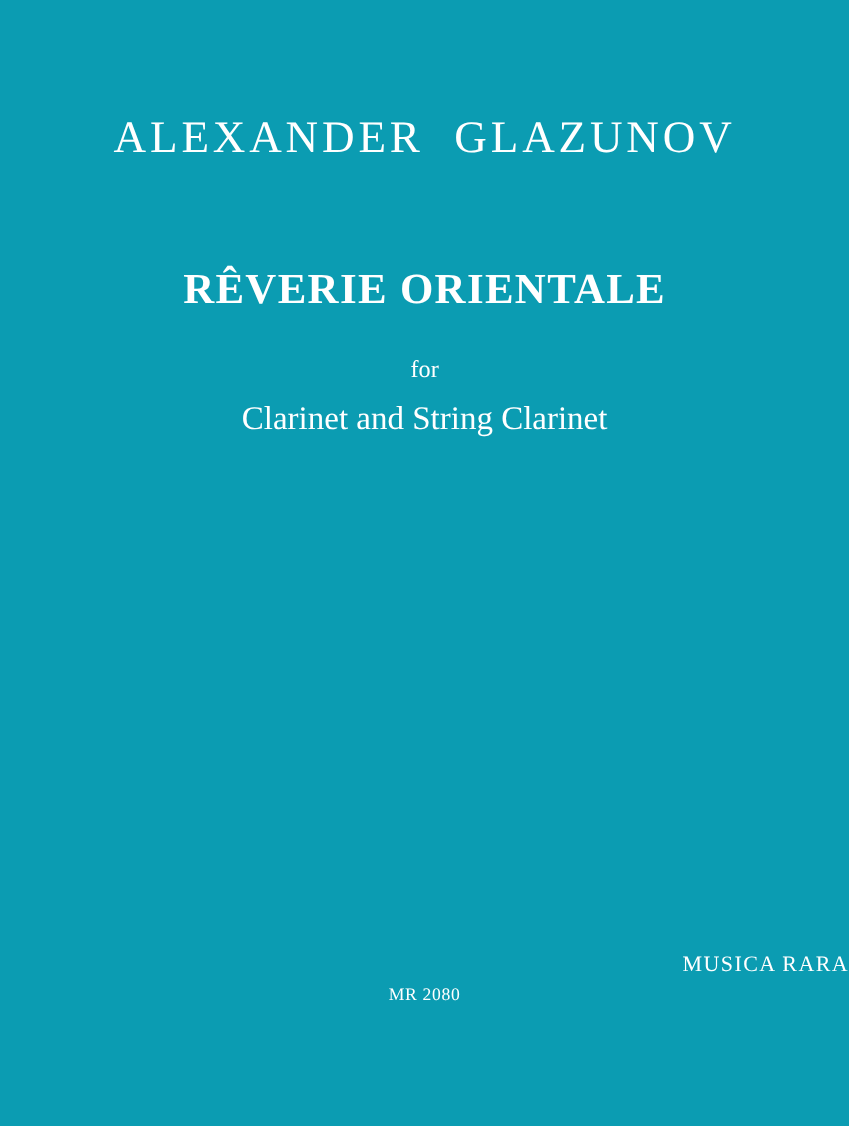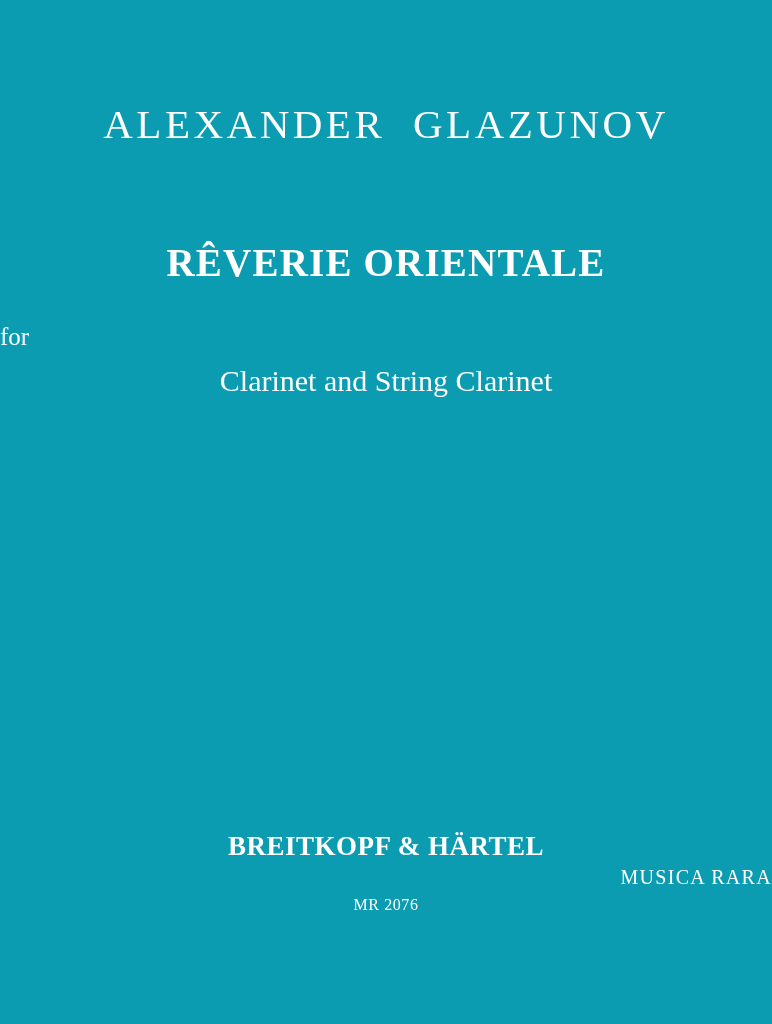--- a/index.html
+++ b/index.html
@@ -41,22 +41,22 @@
     text-align: center;
     font-size: 39px;
     letter-spacing: 1.2px;
     font-weight: 700;
   }
   .for-line {
     position: absolute;
     top: 323px;
     left: 0;
     width: 100%;
-    text-align: left;
-    font-size: 25px;
+    text-align: center;
+    font-size: 22px;
     font-family: Liberation Serif, serif;
   }
   .instrumentation {
     position: absolute;
     top: 364px;
     left: 0;
     width: 100%;
     text-align: center;
     font-size: 30px;
   }
@@ -92,18 +92,17 @@
 
   <div class="composer">ALEXANDER  GLAZUNOV</div>
 
   <div class="title">RÊVERIE ORIENTALE</div>
 
   <div class="for-line">for</div>
 
   <div class="instrumentation">Clarinet and String Clarinet</div>
 
   <div class="publisher-block">
-    <div class="publisher">BREITKOPF &amp; HÄRTEL</div>
     <div class="imprint">MUSICA RARA</div>
-    <div class="plate-number">MR 2076</div>
+    <div class="plate-number">MR 2080</div>
   </div>
 
 </div>
 
 </body></html>

